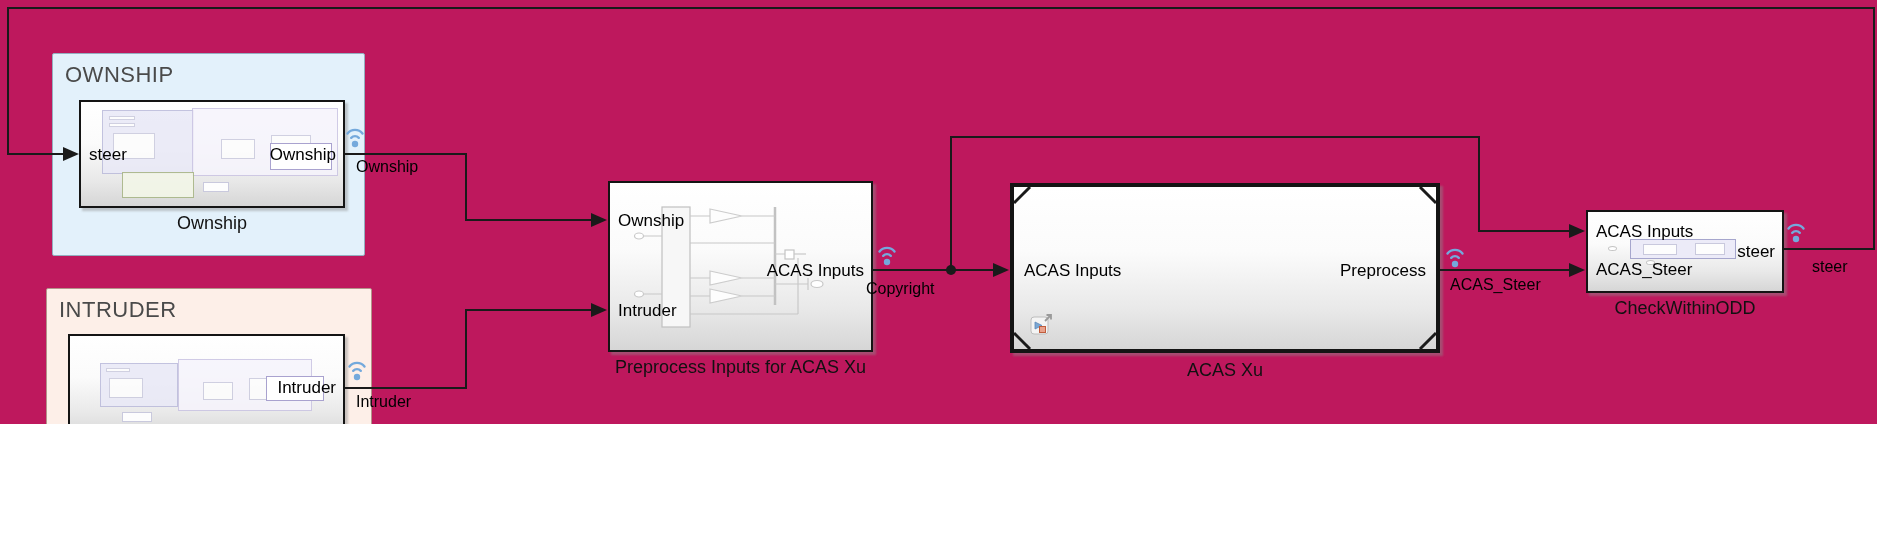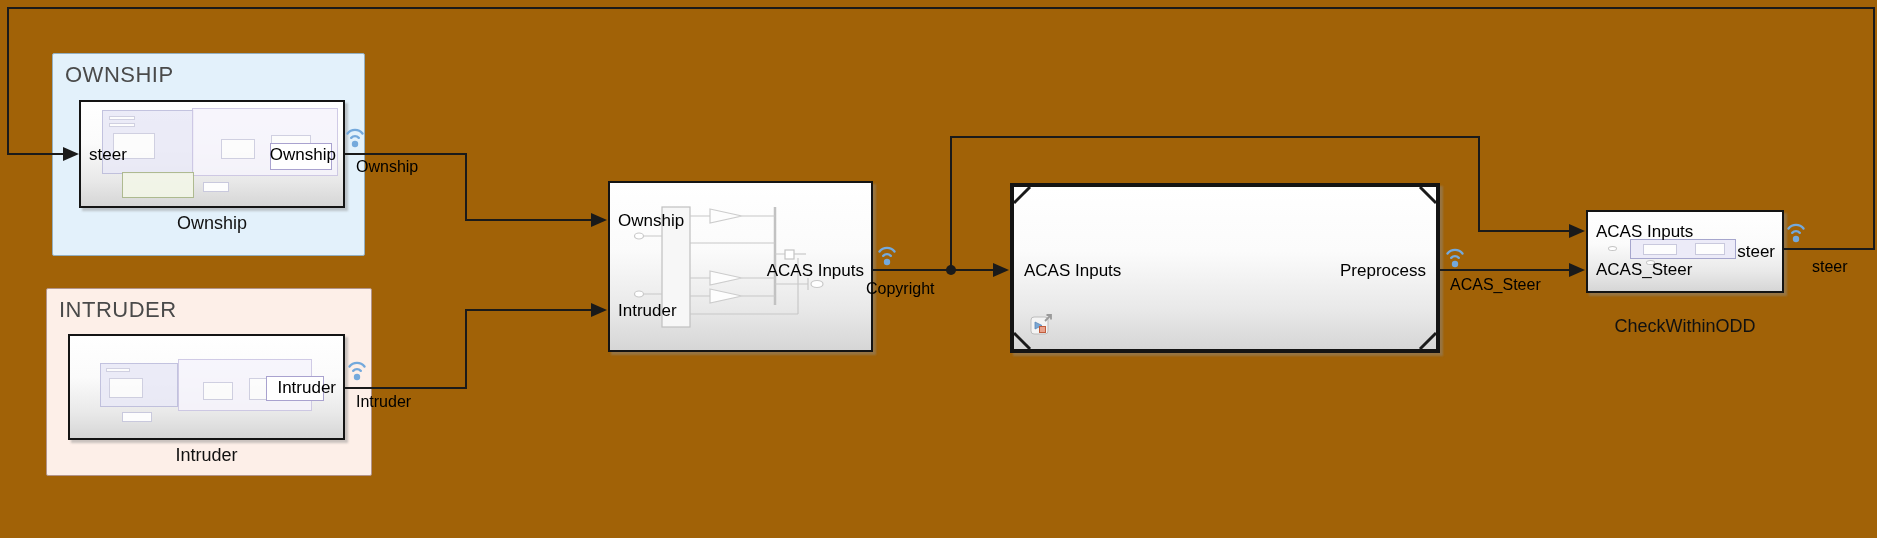--- a/index.html
+++ b/index.html
@@ -1,17 +1,17 @@
 <!DOCTYPE html>
 <html><head>
 <meta charset="utf-8">
 <style>
   html,body{margin:0;padding:0;background:#ffffff;}
   body{font-family:"Liberation Sans","DejaVu Sans",sans-serif;}
-  #canvas{position:relative;width:1877px;height:538px;background:#a16207;overflow:hidden;}
+  #canvas{position:relative;width:1877px;height:424px;background:#be185d;overflow:hidden;}
 
   
   .area{position:absolute;box-sizing:border-box;border-radius:2px;}
   .area-ownship{left:52px;top:53px;width:313px;height:203px;background:#e3f1fb;border:1.5px solid #94afc0;}
   .area-intruder{left:46px;top:288px;width:326px;height:188px;background:#fdefe8;border:1.5px solid #b3948a;}
   .area-label{position:absolute;left:12px;top:8px;font-size:22px;color:#4a4a4a;letter-spacing:0.5px;}
 
   
   .block{position:absolute;box-sizing:border-box;border:2px solid #141414;
          background:linear-gradient(180deg,#ffffff 0%,#fbfbfb 40%,#e9e9e9 75%,#d6d6d6 100%);
@@ -107,44 +107,46 @@
         <rect x="175" y="67" width="9" height="9" fill="#ffffff" stroke="#c4c4c4"></rect>
         <path d="M184,71 H196"></path>
         <path d="M165,101 H198 M198,95 V107"></path>
         <ellipse cx="207" cy="101" rx="6" ry="3.5" fill="#ffffff"></ellipse>
       </g>
     </svg>
     <div class="port-label pl-left" style="top:28px;">Ownship</div>
     <div class="port-label pl-left" style="top:118px;">Intruder</div>
     <div class="port-label pl-right" style="top:78px;">ACAS Inputs</div>
   </div>
+  <div class="block-name" style="left:608px;top:357px;width:265px;">Preprocess Inputs for ACAS Xu</div>
 
   <div class="block blk-acasxu">
     <div class="port-label pl-left" style="top:74px;left:10px;">ACAS Inputs</div>
     <div class="port-label pl-right" style="top:74px;right:10px;">Preprocess</div>
     <svg viewBox="0 0 24 23" style="position:absolute;left:16px;top:126px;width:24px;height:23px;">
       <rect x="1" y="4" width="17" height="17" rx="3" fill="#f4f4f4" stroke="#bdbdbd"></rect>
       <path d="M5,9 L12,12.5 L5,16 Z" fill="#7aa7d4" stroke="#5c88b8" stroke-width="0.8"></path>
       <rect x="9.5" y="13.5" width="6" height="6" fill="#e8a28c" stroke="#c05c3c"></rect>
       <path d="M15,8 L21,2 M16.5,2 L21,2 L21,6.5" fill="none" stroke="#9a9a9a" stroke-width="1.8"></path>
     </svg>
   </div>
+  <div class="block-name" style="left:1010px;top:360px;width:430px;">ACAS Xu</div>
 
   <div class="block blk-checkodd">
     <div class="pv" style="left:42px;top:27px;width:106px;height:20px;background:#ecebf8;border:1px solid #a6a6cd;">
       <div class="pv pv-box" style="left:12px;top:4px;width:34px;height:11px;"></div>
       <div class="pv pv-box" style="left:64px;top:3px;width:30px;height:12px;"></div>
     </div>
     <div class="pv pv-oval" style="left:20px;top:34px;width:9px;height:5px;"></div>
     <div class="pv pv-oval" style="left:58px;top:48px;width:9px;height:5px;"></div>
     <div class="port-label pl-left" style="top:10px;">ACAS Inputs</div>
     <div class="port-label pl-left" style="top:48px;">ACAS_Steer</div>
     <div class="port-label pl-right" style="top:30px;">steer</div>
   </div>
-  <div class="block-name" style="left:1586px;top:298px;width:198px;margin-top:18px;">CheckWithinODD</div>
+  <div class="block-name" style="left:1586px;top:298px;width:198px;">CheckWithinODD</div>
 
   <svg id="wires" viewBox="0 0 1877 558">
     <g fill="none" stroke="#1a1a1a" stroke-width="2">
       <g>
         <path d="M1784,249 H1874 V8 H8 V154 H64"></path>
         <polygon points="63,147 79,154 63,161" fill="#1a1a1a" stroke="none"></polygon>
       </g>
       <g>
         <path d="M345,154 H466 V220 H592"></path>
         <polygon points="591,213 607,220 591,227" fill="#1a1a1a" stroke="none"></polygon>

